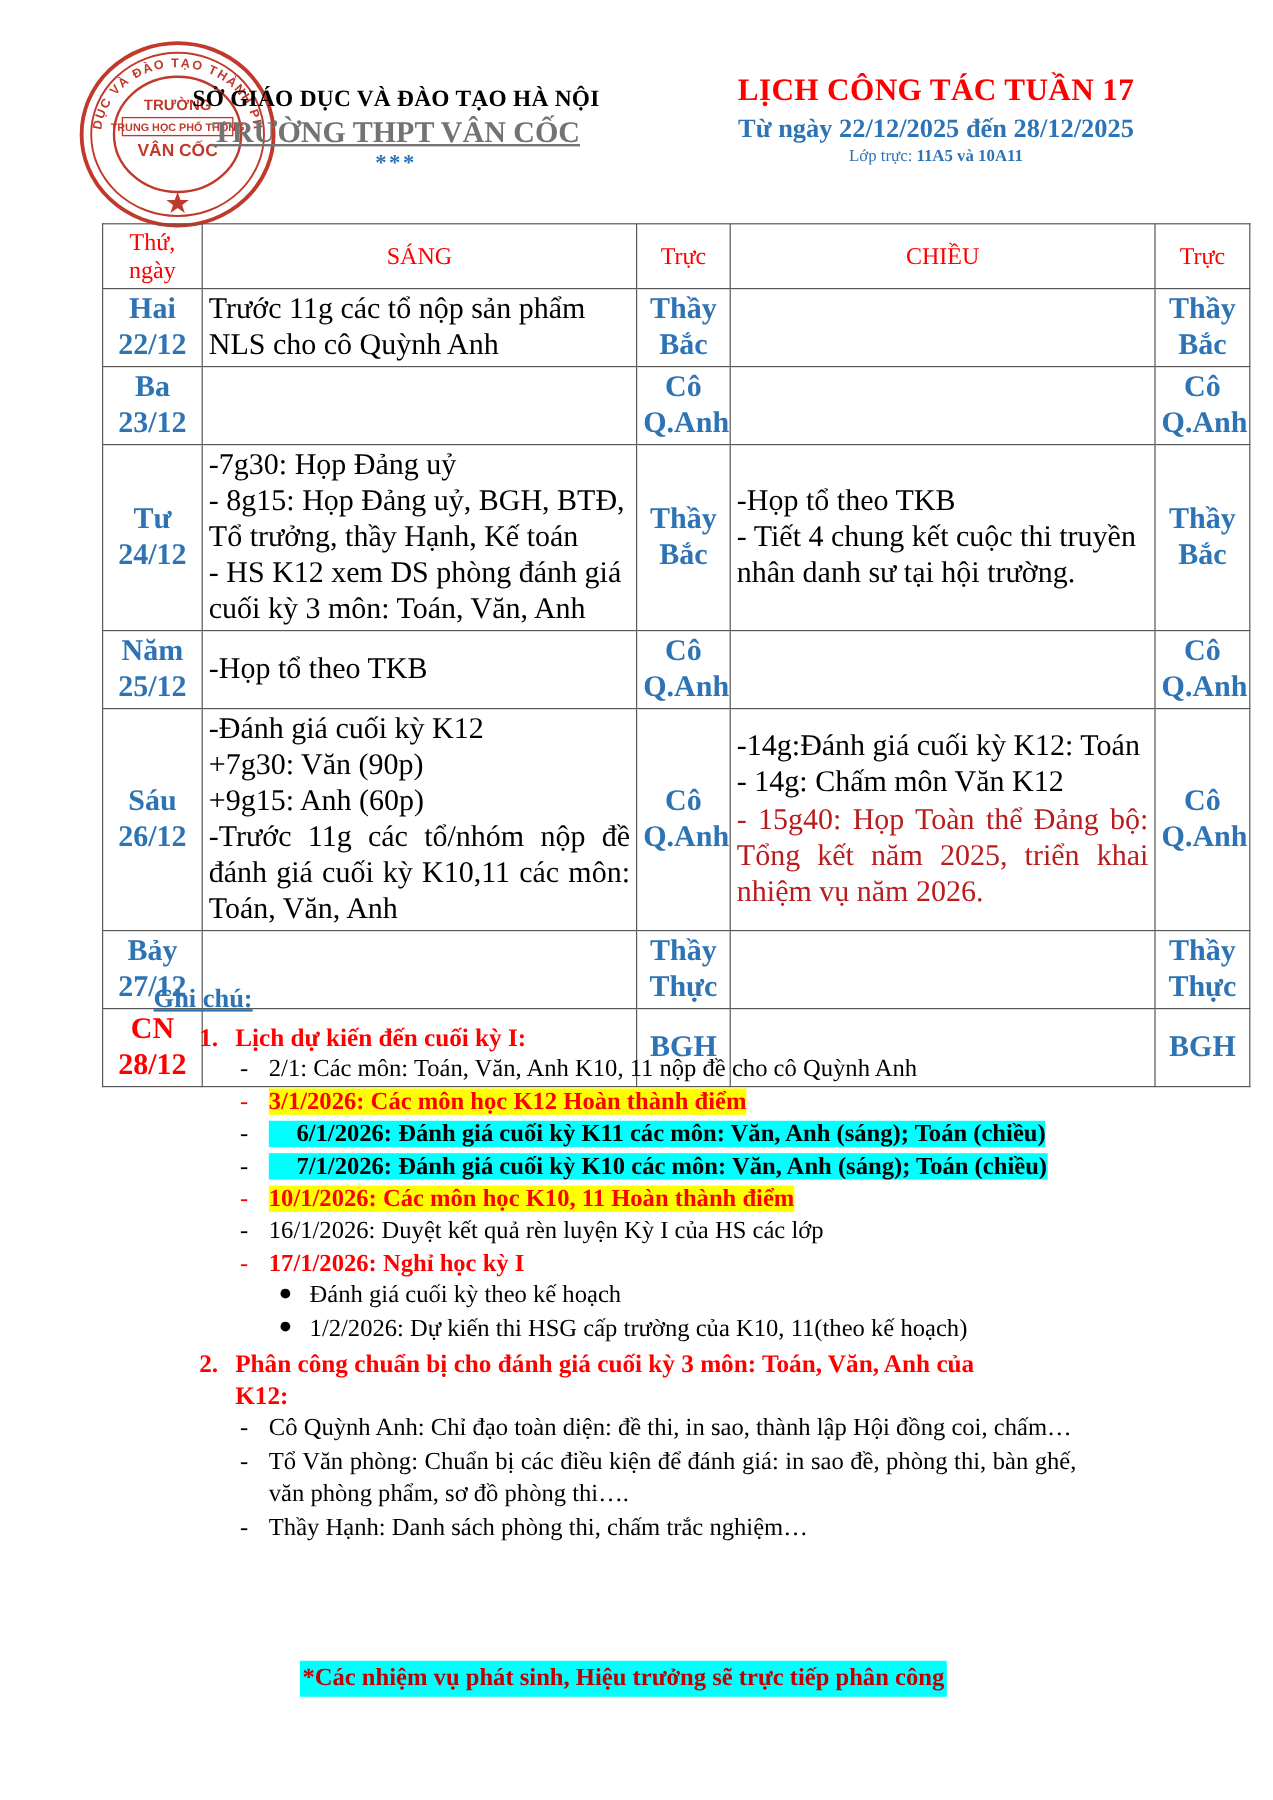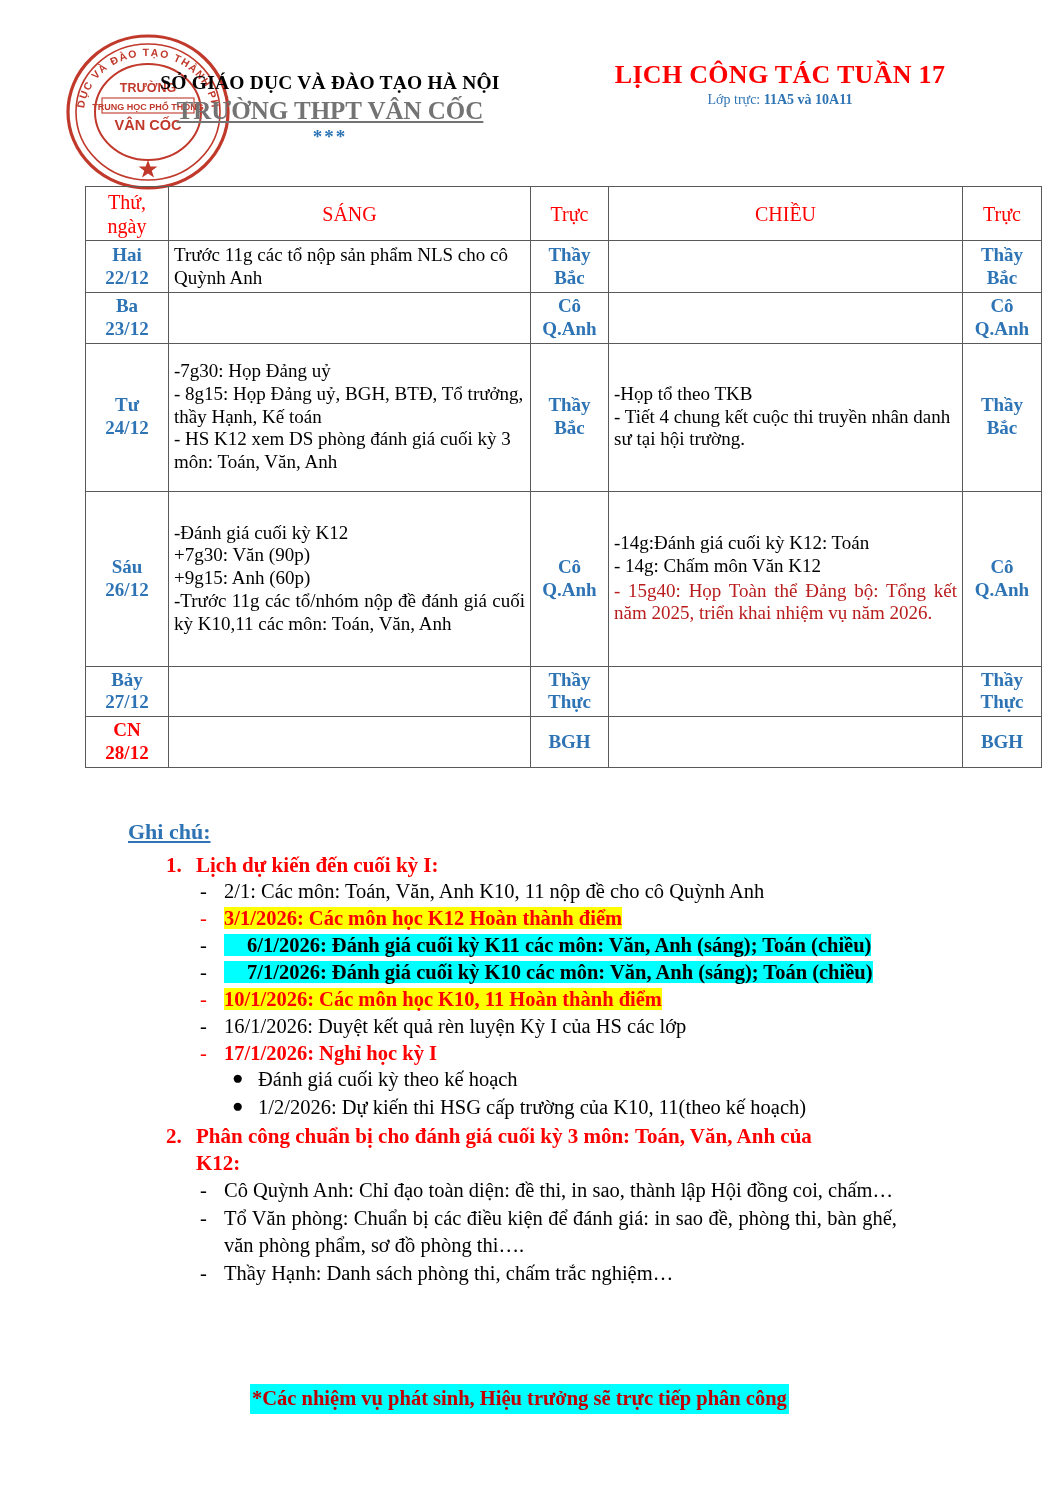--- a/index.html
+++ b/index.html
@@ -99,21 +99,21 @@
   }
   table.sched {
     border-collapse: collapse;
     width: 956px;
     table-layout: fixed;
   }
   table.sched td, table.sched th {
     border: 1.2px solid #595959;
     padding: 2px 5px;
     vertical-align: middle;
-    font-size: 19px;
+    font-size: 25px;
     line-height: 1.2;
   }
   col.c-day   { width: 83px; }
   col.c-morn  { width: 362px; }
   col.c-duty1 { width: 78px; }
   col.c-after { width: 354px; }
   col.c-duty2 { width: 79px; }
 
   table.sched th {
     color: #FF0000;
@@ -310,20 +310,21 @@
   </svg>
 
   <div class="school-block">
     <div class="dept-line">SỞ GIÁO DỤC VÀ ĐÀO TẠO HÀ NỘI</div>
     <div class="school-line">TRƯỜNG THPT VÂN CỐC</div>
     <div class="stars">***</div>
   </div>
 
   <div class="title-block">
     <div class="title-main">LỊCH CÔNG TÁC TUẦN 17</div>
+    <div class="title-range">Từ ngày 22/12/2025 đến 28/12/2025</div>
     <div class="title-class"><span>Lớp trực: </span><b>11A5 và 10A11</b></div>
   </div>
 </div>
 
 <div class="sched-wrap">
   <table class="sched">
     <colgroup>
       <col class="c-day">
         <col class="c-morn">
         <col class="c-duty1">
@@ -395,20 +396,36 @@
         <td class="content-cell">
           <div>-Họp tổ theo TKB</div>
           <div>- Tiết 4 chung kết cuộc thi truyền nhân danh sư tại hội trường.</div>
         </td>
         <td class="duty-cell">
           <div>Thầy</div>
           <div>Bắc</div>
         </td>
       </tr>
 
+      <tr style="height:52px">
+        <td class="day-cell">
+          <div>Năm</div>
+          <div>25/12</div>
+        </td>
+        <td class="content-cell">-Họp tổ theo TKB</td>
+        <td class="duty-cell">
+          <div>Cô</div>
+          <div>Q.Anh</div>
+        </td>
+        <td class="content-cell"></td>
+        <td class="duty-cell">
+          <div>Cô</div>
+          <div>Q.Anh</div>
+        </td>
+      </tr>
 
       <tr style="height:175px">
         <td class="day-cell">
           <div>Sáu</div>
           <div>26/12</div>
         </td>
         <td class="content-cell justify">
           <div style="text-align:center">-Đánh giá cuối kỳ K12</div>
           <div style="text-align:left">+7g30: Văn (90p)</div>
           <div style="text-align:left">+9g15: Anh (60p)</div>

